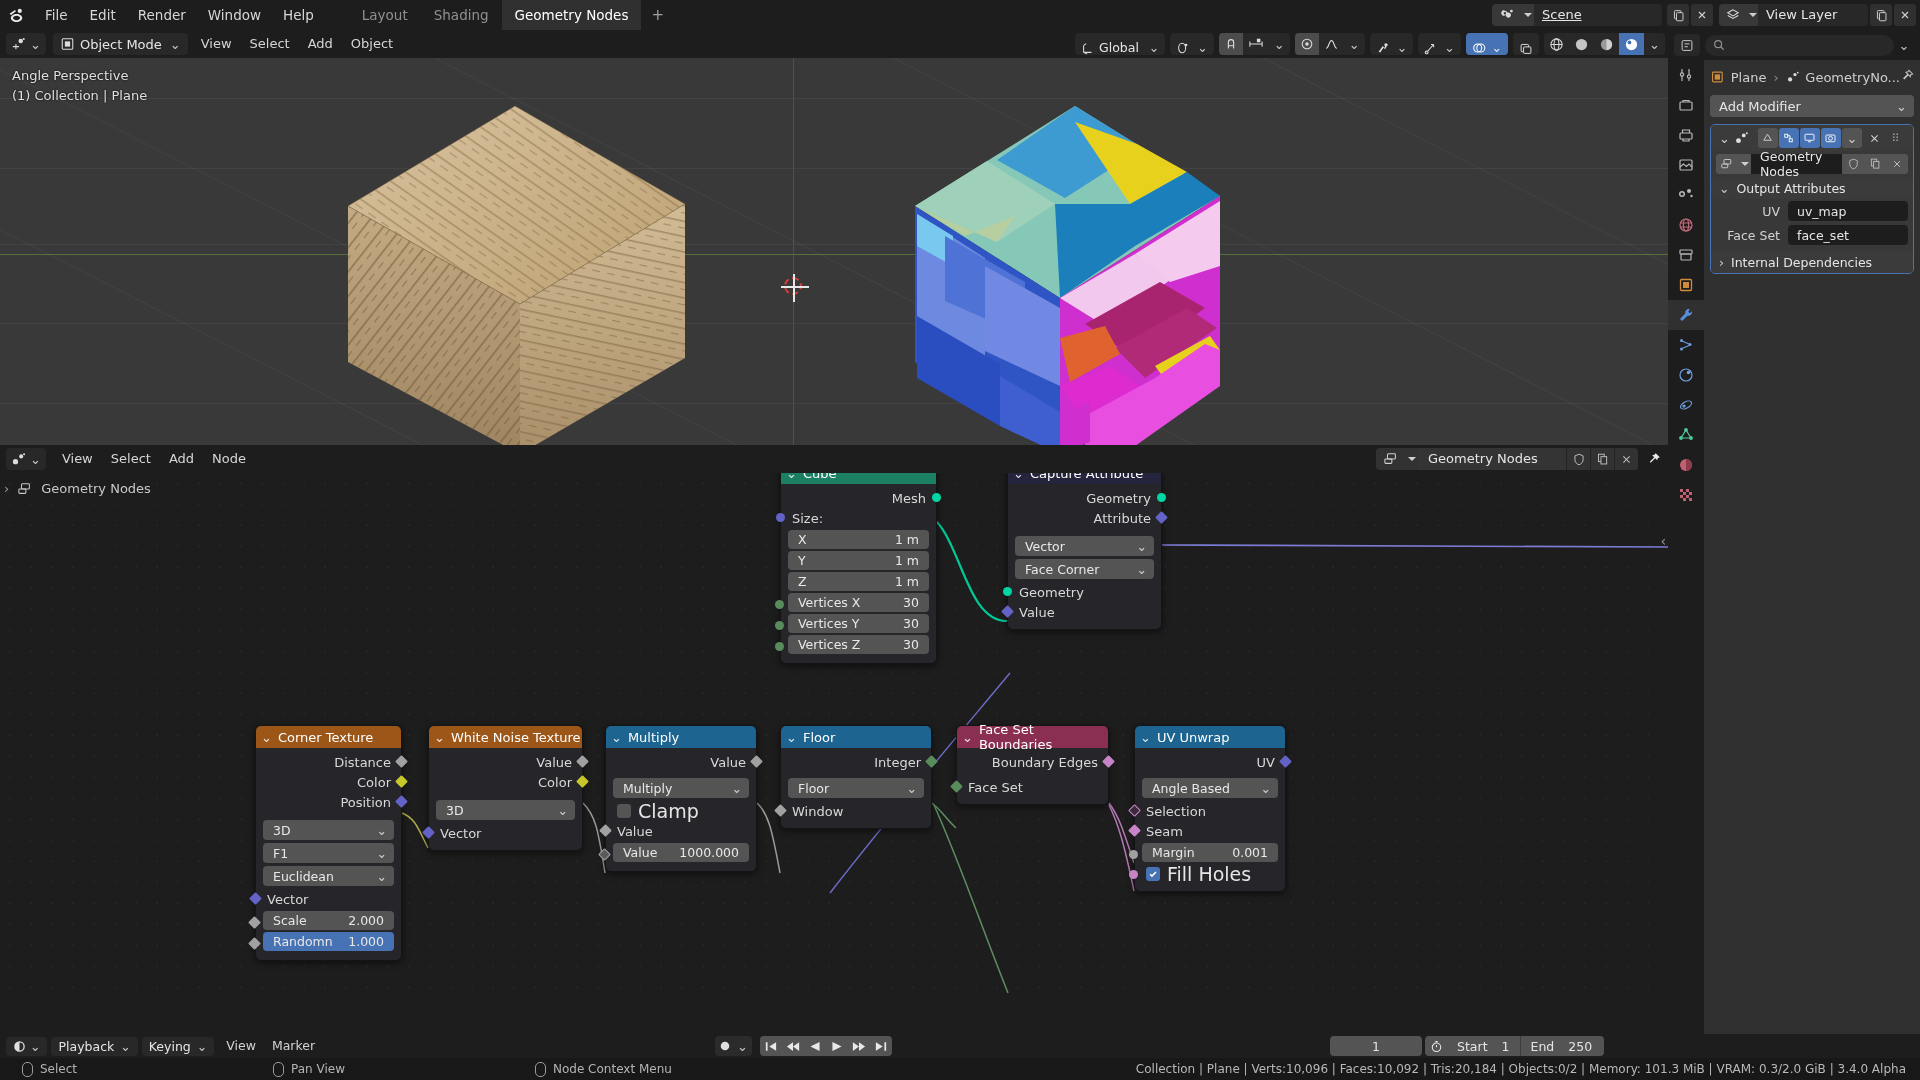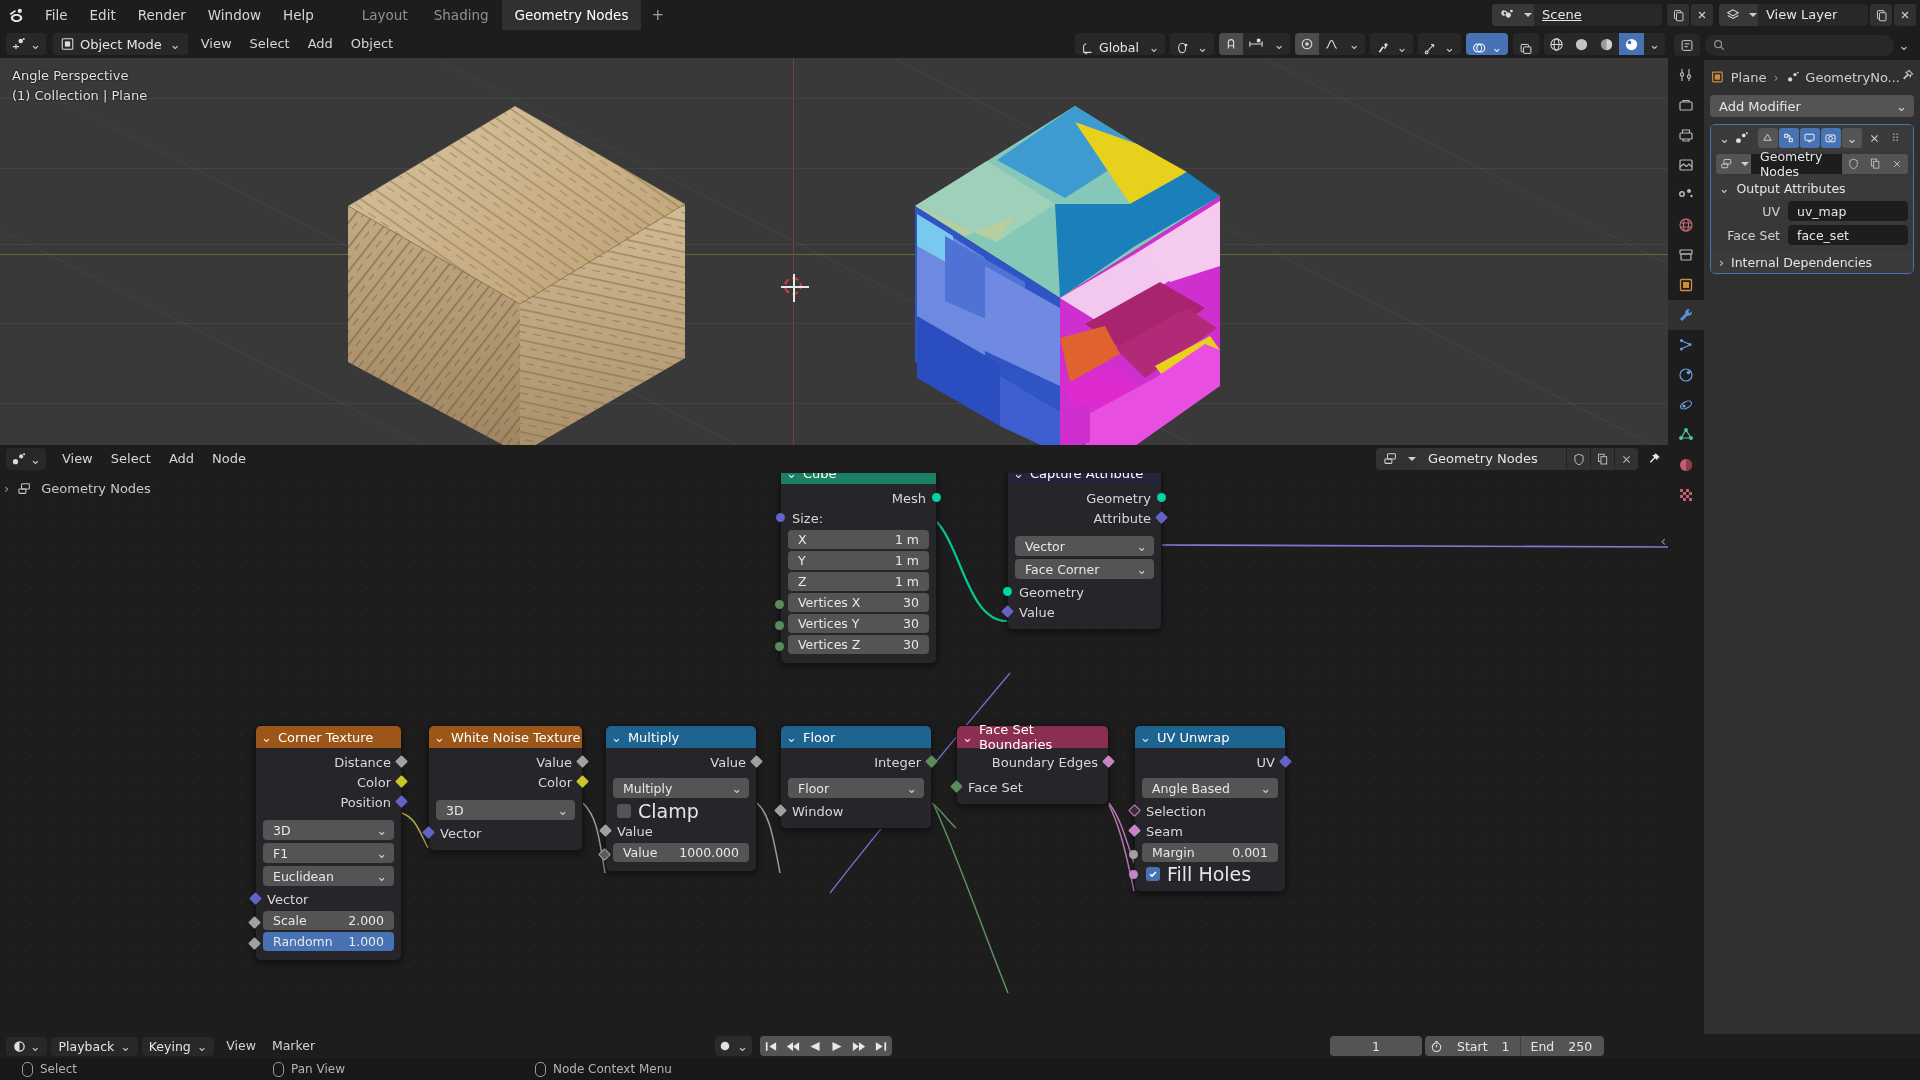--- a/index.html
+++ b/index.html
@@ -1121,15 +1121,16 @@
       <span>Select</span>
     </div>
     <div class="st-item" style="margin-left:196px">
       <span class="mouse-ic"></span>
       <span>Pan View</span>
     </div>
     <div class="st-item" style="margin-left:190px">
       <span class="mouse-ic"></span>
       <span>Node Context Menu</span>
     </div>
+    <div class="status-right">Collection | Plane | Verts:10,096 | Faces:10,092 | Tris:20,184 | Objects:0/2 | Memory: 101.3 MiB | VRAM: 0.3/2.0 GiB | 3.4.0 Alpha</div>
   </div>
 
 </div>
 
 </body></html>

